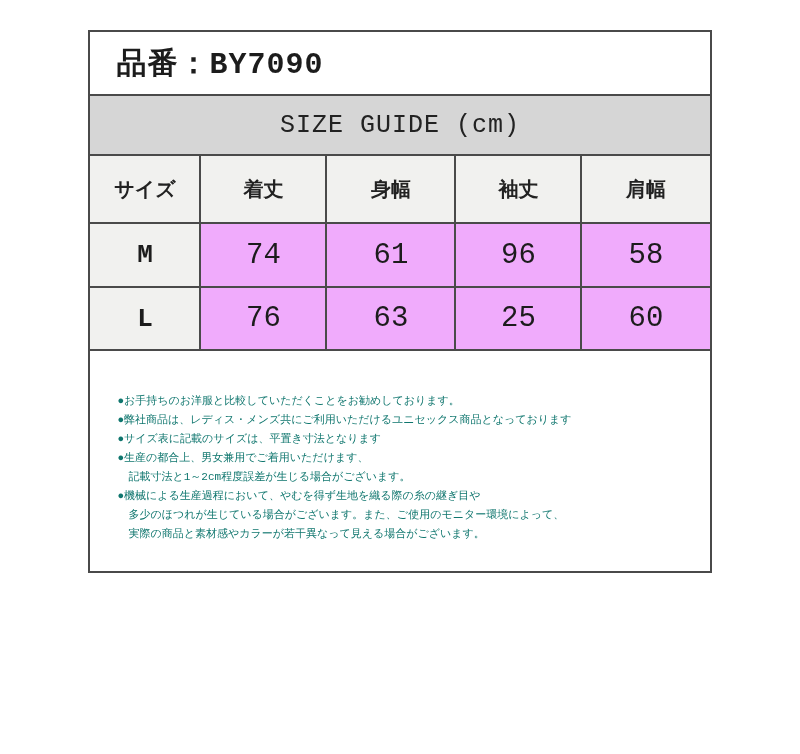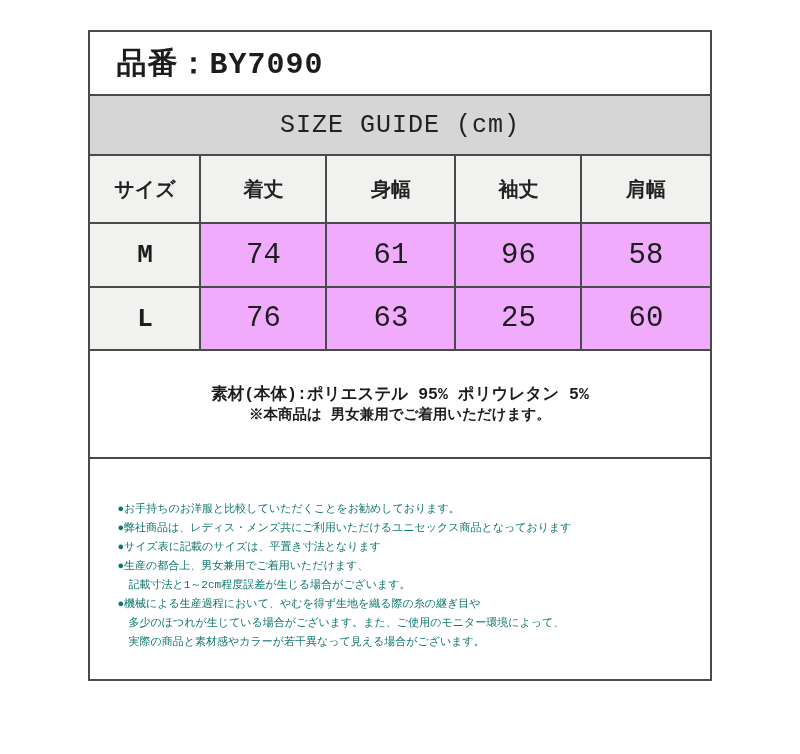--- a/index.html
+++ b/index.html
@@ -138,26 +138,20 @@
 
     <tr class="row-l">
       <td class="size-label">L</td>
       <td class="size-value">76</td>
       <td class="size-value">63</td>
       <td class="size-value">25</td>
       <td class="size-value">60</td>
     </tr>
 
 
-    <tr>
-      <td colspan="5" class="material-cell">
-        <div class="material-line">素材(本体):ポリエステル 95% ポリウレタン 5%</div>
-        <div class="unisex-line">※本商品は 男女兼用でご着用いただけます。</div>
-      </td>
-    </tr>
 
     <tr>
       <td colspan="5" class="notes-cell">
         <div class="note-line">●お手持ちのお洋服と比較していただくことをお勧めしております。</div>
         <div class="note-line">●弊社商品は、レディス・メンズ共にご利用いただけるユニセックス商品となっております</div>
         <div class="note-line">●サイズ表に記載のサイズは、平置き寸法となります</div>
         <div class="note-line">●生産の都合上、男女兼用でご着用いただけます、</div>
         <div class="note-line">　記載寸法と1～2cm程度誤差が生じる場合がございます。</div>
         <div class="note-line">●機械による生産過程において、やむを得ず生地を織る際の糸の継ぎ目や</div>
         <div class="note-line">　多少のほつれが生じている場合がございます。また、ご使用のモニター環境によって、</div>

